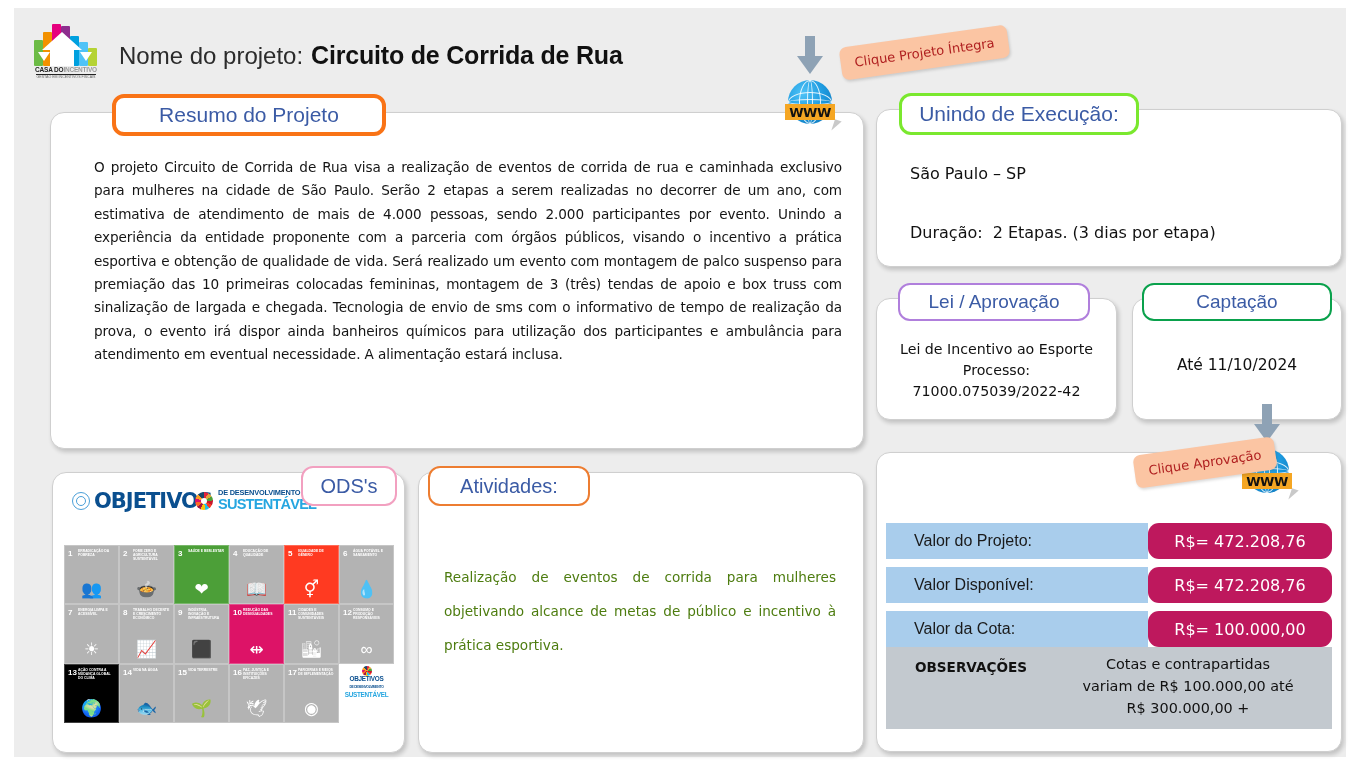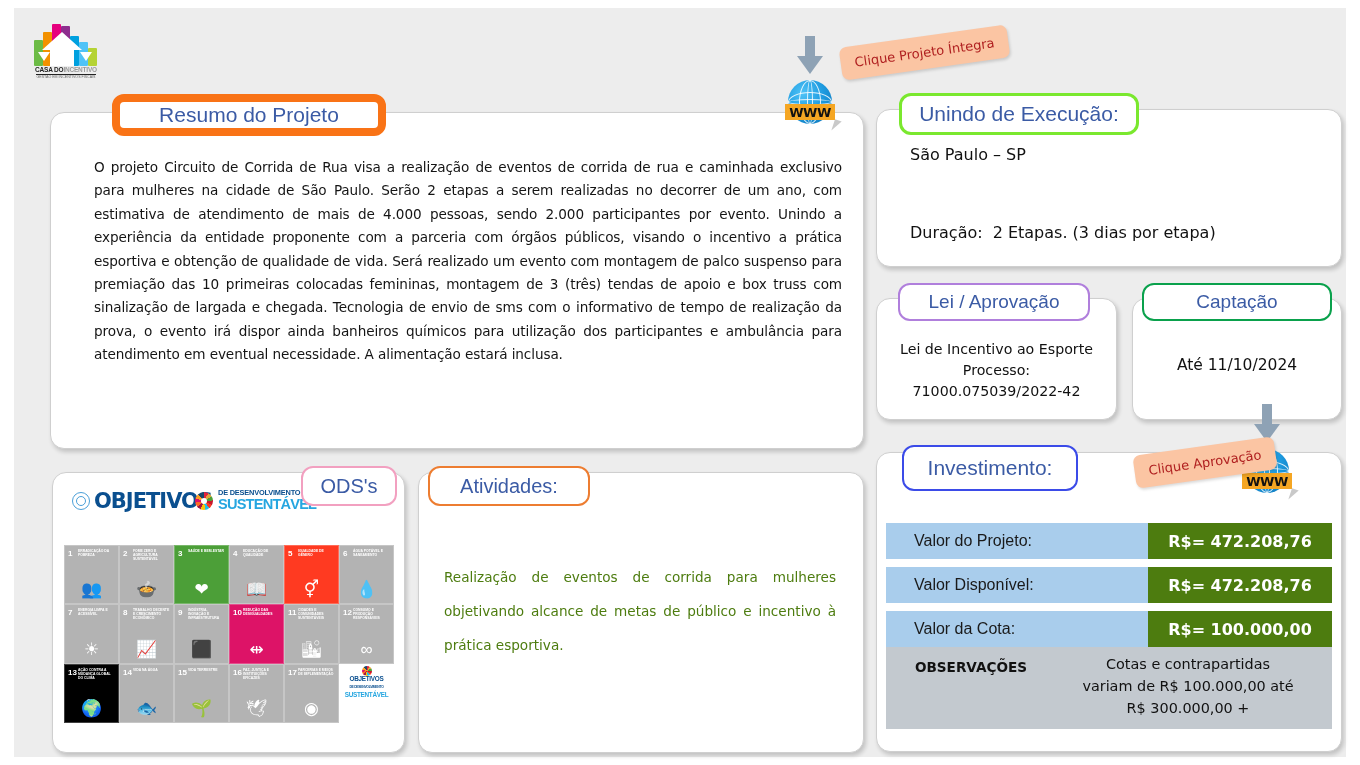--- a/index.html
+++ b/index.html
@@ -51,21 +51,21 @@
     position:absolute;background:#ffffff;border:1px solid #cfcfcf;
     border-radius:14px;box-shadow:2px 3px 4px rgba(0,0,0,.18);
     box-sizing:border-box;
   }
   .badge{
     position:absolute;background:#ffffff;
     border-radius:12px;box-sizing:border-box;
     display:flex;align-items:center;justify-content:center;
     color:#3b5ba5;white-space:nowrap;z-index:6;
   }
-  .badge.amber{border:8px solid #f97316;text-align:right;}
+  .badge.amber{border:4px solid #f97316;text-align:right;}
   .badge.green{border:3px solid #7ae82e;}
   .badge.purple{border:2px solid #b07fdc;}
   .badge.darkgreen{border:2px solid #0aa14c;}
   .badge.blue{border:2px solid #3b4be8;}
   .badge.orange{border:2px solid #ed7d31;}
   .badge.pink{border:2px solid #f2a0c0;}
 
   
   #resumoCard{left:36px;top:104px;width:814px;height:337px;}
   #resumoBadge{left:98px;top:86px;width:274px;height:42px;font-size:21px;}
@@ -74,21 +74,21 @@
     font-family:"DejaVu Sans", sans-serif;
     font-size:13.6px;line-height:23.4px;color:#141414;
     text-align:justify;text-justify:inter-word;
     letter-spacing:-0.1px;
   }
 
   
   #localCard{left:862px;top:101px;width:466px;height:158px;}
   #localBadge{left:885px;top:85px;width:240px;height:42px;font-size:21px;}
   .local-city{
-    position:absolute;left:896px;top:137px;font-size:16px;color:#111;
+    position:absolute;left:896px;top:156px;font-size:16px;color:#111;
     font-family:"DejaVu Sans", sans-serif;
   }
   .local-dur{
     position:absolute;left:896px;top:215px;font-size:16px;color:#111;
     font-family:"DejaVu Sans", sans-serif;
   }
   .local-dur .v{margin-left:10px;}
 
   
   #leiCard{left:862px;top:290px;width:241px;height:122px;}
@@ -109,23 +109,23 @@
   #investCard{left:862px;top:444px;width:466px;height:300px;}
   #investBadge{left:888px;top:437px;width:176px;height:46px;font-size:21px;}
   .inv-table{position:absolute;left:872px;top:515px;width:446px;}
   .inv-row{display:flex;margin-bottom:8px;height:36px;}
   .inv-row .lab{
     flex:0 0 262px;background:#a9cdec;color:#1a1a1a;
     display:flex;align-items:center;padding-left:28px;box-sizing:border-box;
     font-size:16px;
   }
   .inv-row .val{
-    flex:1;background:#4d7c0f;color:#ffffff;font-weight:bold;
+    flex:1;background:#be185d;color:#ffffff;font-weight:normal;
     display:flex;align-items:center;justify-content:center;
-    font-size:16px;font-family:"DejaVu Sans", sans-serif;
+    font-size:16px;font-family:"DejaVu Sans", sans-serif;border-radius:11px;
   }
   .obs-row{
     display:flex;background:#c3c9cf;min-height:66px;padding:6px 0 10px 0;
   }
   .obs-row .obs-lab{
     flex:0 0 170px;text-align:center;font-weight:bold;font-size:13.6px;
     color:#111;padding-top:6px;font-family:"DejaVu Sans", sans-serif;
   }
   .obs-row .obs-val{
     flex:1;text-align:center;font-size:14.4px;line-height:22px;color:#111;
@@ -252,20 +252,23 @@
     <div class="houseBody"></div>
     <div class="arrowL"></div>
     <div class="arrowR"></div>
     <div class="lgtxt">
       <span>CASA DO</span><span class="gray">INCENTIVO</span>
     </div>
     <div class="lgrule"></div>
     <div class="lgsub">GESTAO EM INCENTIVOS FISCAIS</div>
   </div>
 
+  <div class="proj-line">
+    <span class="lbl">Nome do projeto:</span><span class="val">Circuito de Corrida de Rua</span>
+  </div>
 
   <div class="arrow-down" style="left:783px;top:28px;">
     <div class="shaft"></div>
       <div class="head"></div>
   </div>
   <div class="globe" style="left:770px;top:70px;">
     <div class="ball"></div>
     <div class="mer m1"></div>
       <div class="mer m2"></div>
     <div class="mer p1"></div>
@@ -307,21 +310,20 @@
     <div class="mer m1"></div>
       <div class="mer m2"></div>
     <div class="mer p1"></div>
       <div class="mer p2"></div>
     <div class="www">WWW</div>
     <div class="cursor"></div>
   </div>
   <div class="sticker" id="stick2">Clique Aprovação</div>
 
   <div class="card" id="investCard"></div>
-  <div class="badge blue" id="investBadge">Investimento:</div>
   <div class="inv-table">
     <div class="inv-row">
       <div class="lab">Valor do Projeto:</div>
       <div class="val">R$= 472.208,76</div>
     </div>
     <div class="inv-row">
       <div class="lab">Valor Disponível:</div>
       <div class="val">R$= 472.208,76</div>
     </div>
     <div class="inv-row" style="margin-bottom:0;">

